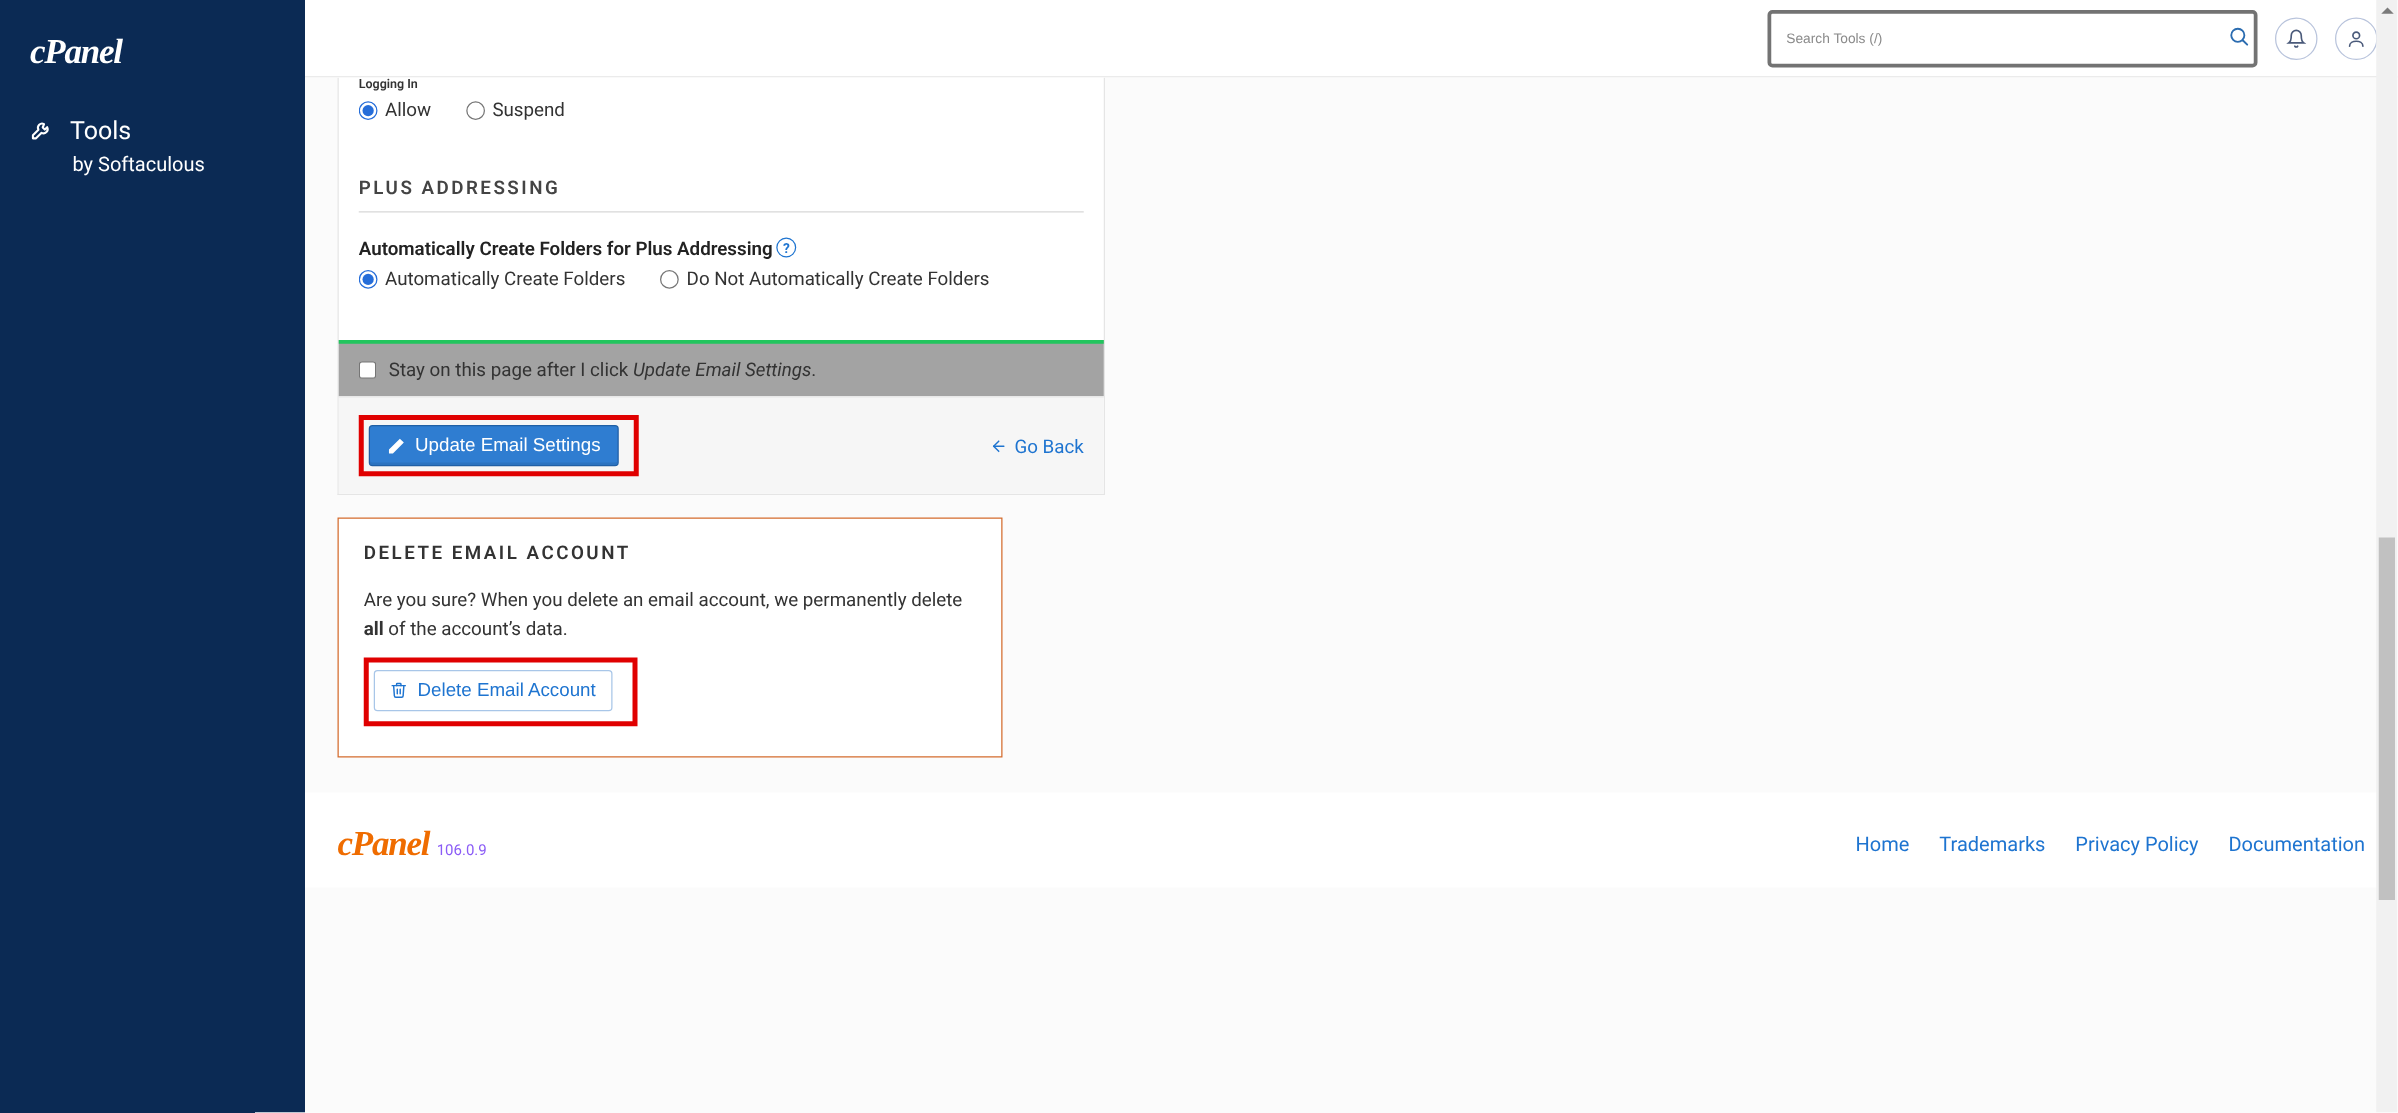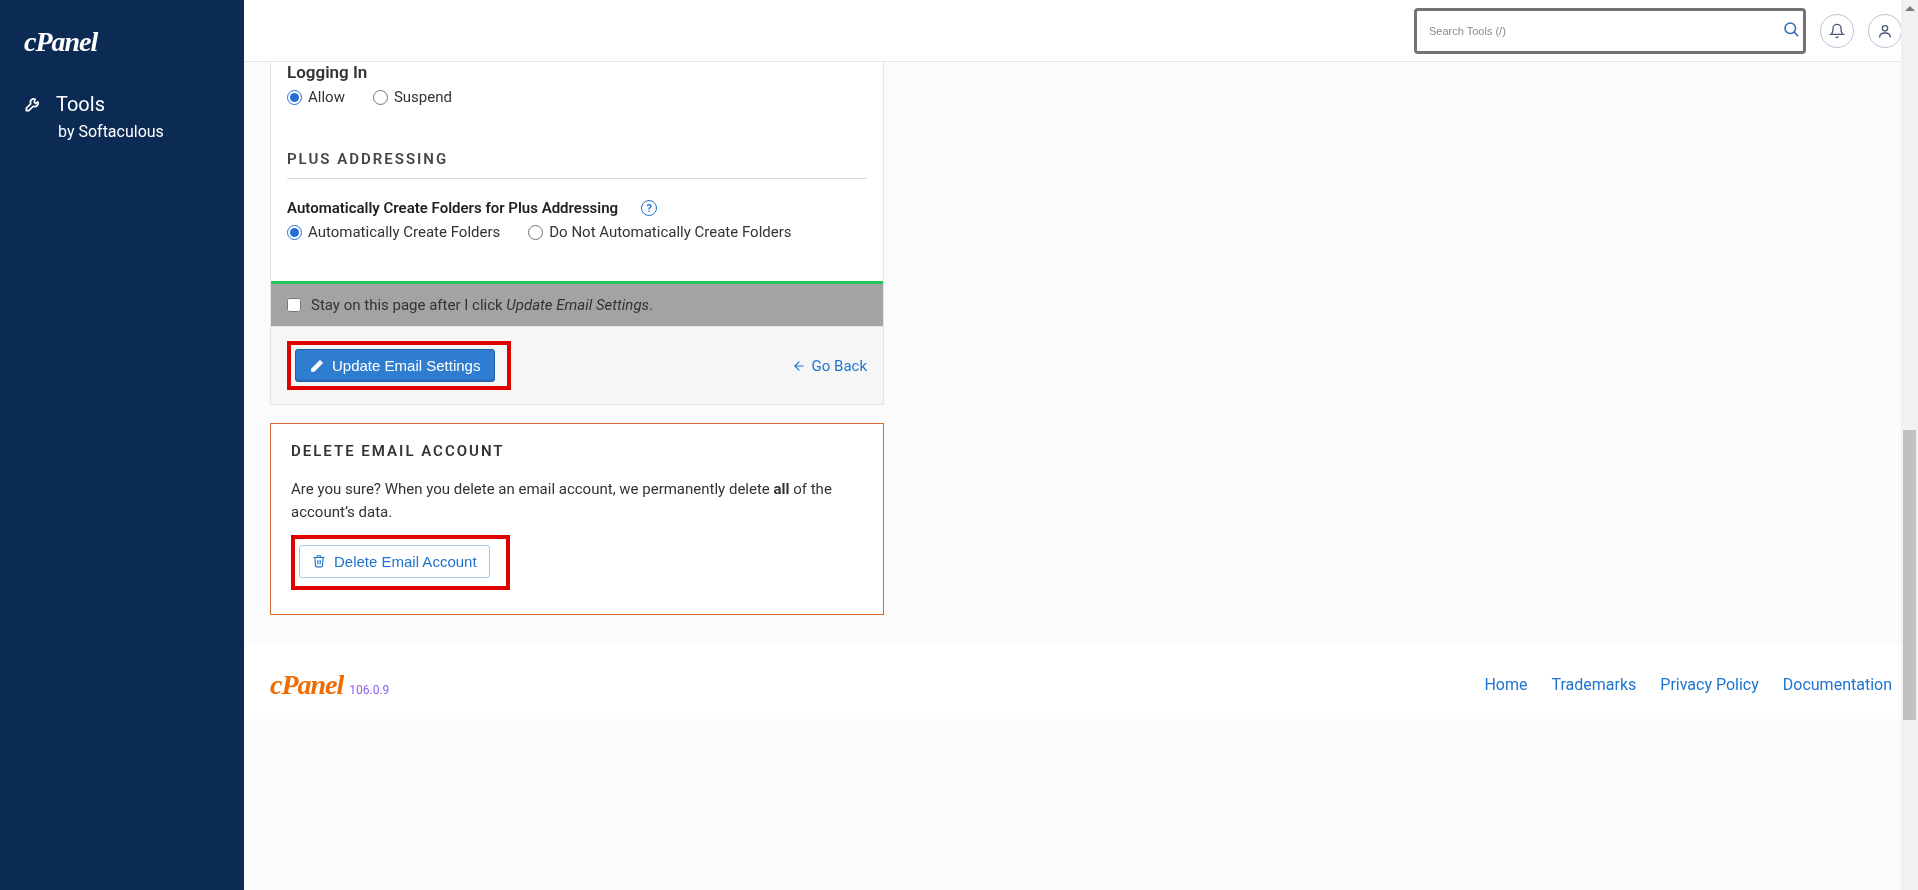--- a/index.html
+++ b/index.html
@@ -23,43 +23,43 @@
   .search-icon-btn { position: absolute; right: 6px; top: 50%; transform: translateY(-50%); color: #2b6cb0; }
   .circle-btn { width: 34px; height: 34px; border: 1px solid #b9c4dc; border-radius: 50%; display: flex; align-items: center; justify-content: center; color: #4a5a7a; cursor: pointer; background: #fff; }
 
   
   .content-scroll { flex: 1; overflow-y: auto; background: #fbfbfb; padding: 0; }
   .content-inner { padding: 0 20px 0 26px; }
 
   .panel { width: 614px; background: #fff; border: 1px solid #e5e5e5; padding: 0 0 0 0; margin-bottom: 18px; }
   .panel-body { padding: 0 16px 40px 16px; }
 
-  .section-label { font-size: 17px; font-weight: 600; color: #333; margin-top: 0; }
+  .section-label { font-size: 10px; font-weight: 600; color: #333; margin-top: 0; }
   .cut-top .section-label { margin-top: 0; }
   .radio-line { display: flex; gap: 28px; margin-top: 6px; align-items: center; }
   .radio-opt { display: flex; align-items: center; gap: 6px; font-size: 15px; }
   .radio-opt input[type=radio] { accent-color: #256dd9; width: 15px; height: 15px; }
 
   .heading-bar { font-size: 15px; letter-spacing: 2px; font-weight: 600; color: #444; margin-top: 44px; padding-bottom: 10px; border-bottom: 1px solid #d8d8d8; }
 
-  .field-label { font-size: 15px; font-weight: 600; color: #222; margin-top: 20px; display: flex; align-items: center; gap: 23px; }
+  .field-label { font-size: 15px; font-weight: 600; color: #222; margin-top: 20px; display: flex; gap: 3px; }
   .help-circle { width: 16px; height: 16px; border-radius: 50%; border: 1.5px solid #1e74d0; color: #1e74d0; font-size: 11px; display: inline-flex; align-items: center; justify-content: center; font-weight: bold; }
 
   .stay-bar { border-top: 3px solid #22c55e; background: #a3a3a3; padding: 12px 16px; display: flex; align-items: center; gap: 10px; font-size: 15px; }
   .stay-bar em { font-style: italic; }
   .stay-bar input[type=checkbox] { width: 14px; height: 14px; }
 
   .action-bar { border-top: 1px solid #e5e5e5; background: #f6f6f6; padding: 14px 16px; display: flex; align-items: center; justify-content: space-between; }
   .btn-primary { background: #2f7dd1; color: #fff; border: 1px solid #205fa5; border-radius: 3px; padding: 7px 14px; font-size: 15px; display: inline-flex; align-items: center; gap: 8px; cursor: pointer; box-shadow: inset 0 -2px 0 rgba(0,0,0,0.08); }
   .btn-primary svg { stroke: #fff; fill: #fff; }
   .link-back { color: #1e74d0; font-size: 15px; display: inline-flex; align-items: center; gap: 6px; cursor: pointer; }
   .hl-wrap-update { display:inline-block; padding:4px 12px 4px 4px; border:4px solid #e00000; }
   .hl-wrap-delete { display:inline-block; padding:6px 16px 8px 4px; border:4px solid #e00000; margin-top: 10px; }
 
-  .delete-panel { width: 614px; border: 1px solid #d36b2c; background: #fff; padding: 18px 20px 24px; }
+  .delete-panel { width: 532px; border: 1px solid #d36b2c; background: #fff; padding: 18px 20px 24px; }
   .delete-heading { font-size: 15px; letter-spacing: 2px; font-weight: 600; color: #333; margin-bottom: 18px; }
   .delete-text { font-size: 15px; color: #333; line-height: 1.55; }
   .delete-text strong { font-weight: 700; }
   .btn-outline { background: #fff; border: 1px solid #a8c6e8; color: #1e74d0; border-radius: 3px; padding: 7px 12px; font-size: 15px; display: inline-flex; align-items: center; gap: 8px; cursor: pointer; }
 
   
   .footer { background: #fff; padding: 26px 26px 18px; display: flex; align-items: center; justify-content: space-between; margin-top: 28px; }
   .footer-left { display: flex; align-items: baseline; gap: 6px; }
   .cpanel-orange { font-family: Georgia, serif; font-style: italic; font-weight: 800; font-size: 28px; color: #ef6c00; letter-spacing: -1px; }
   .version { font-size: 12px; color: #8b5cf6; }

